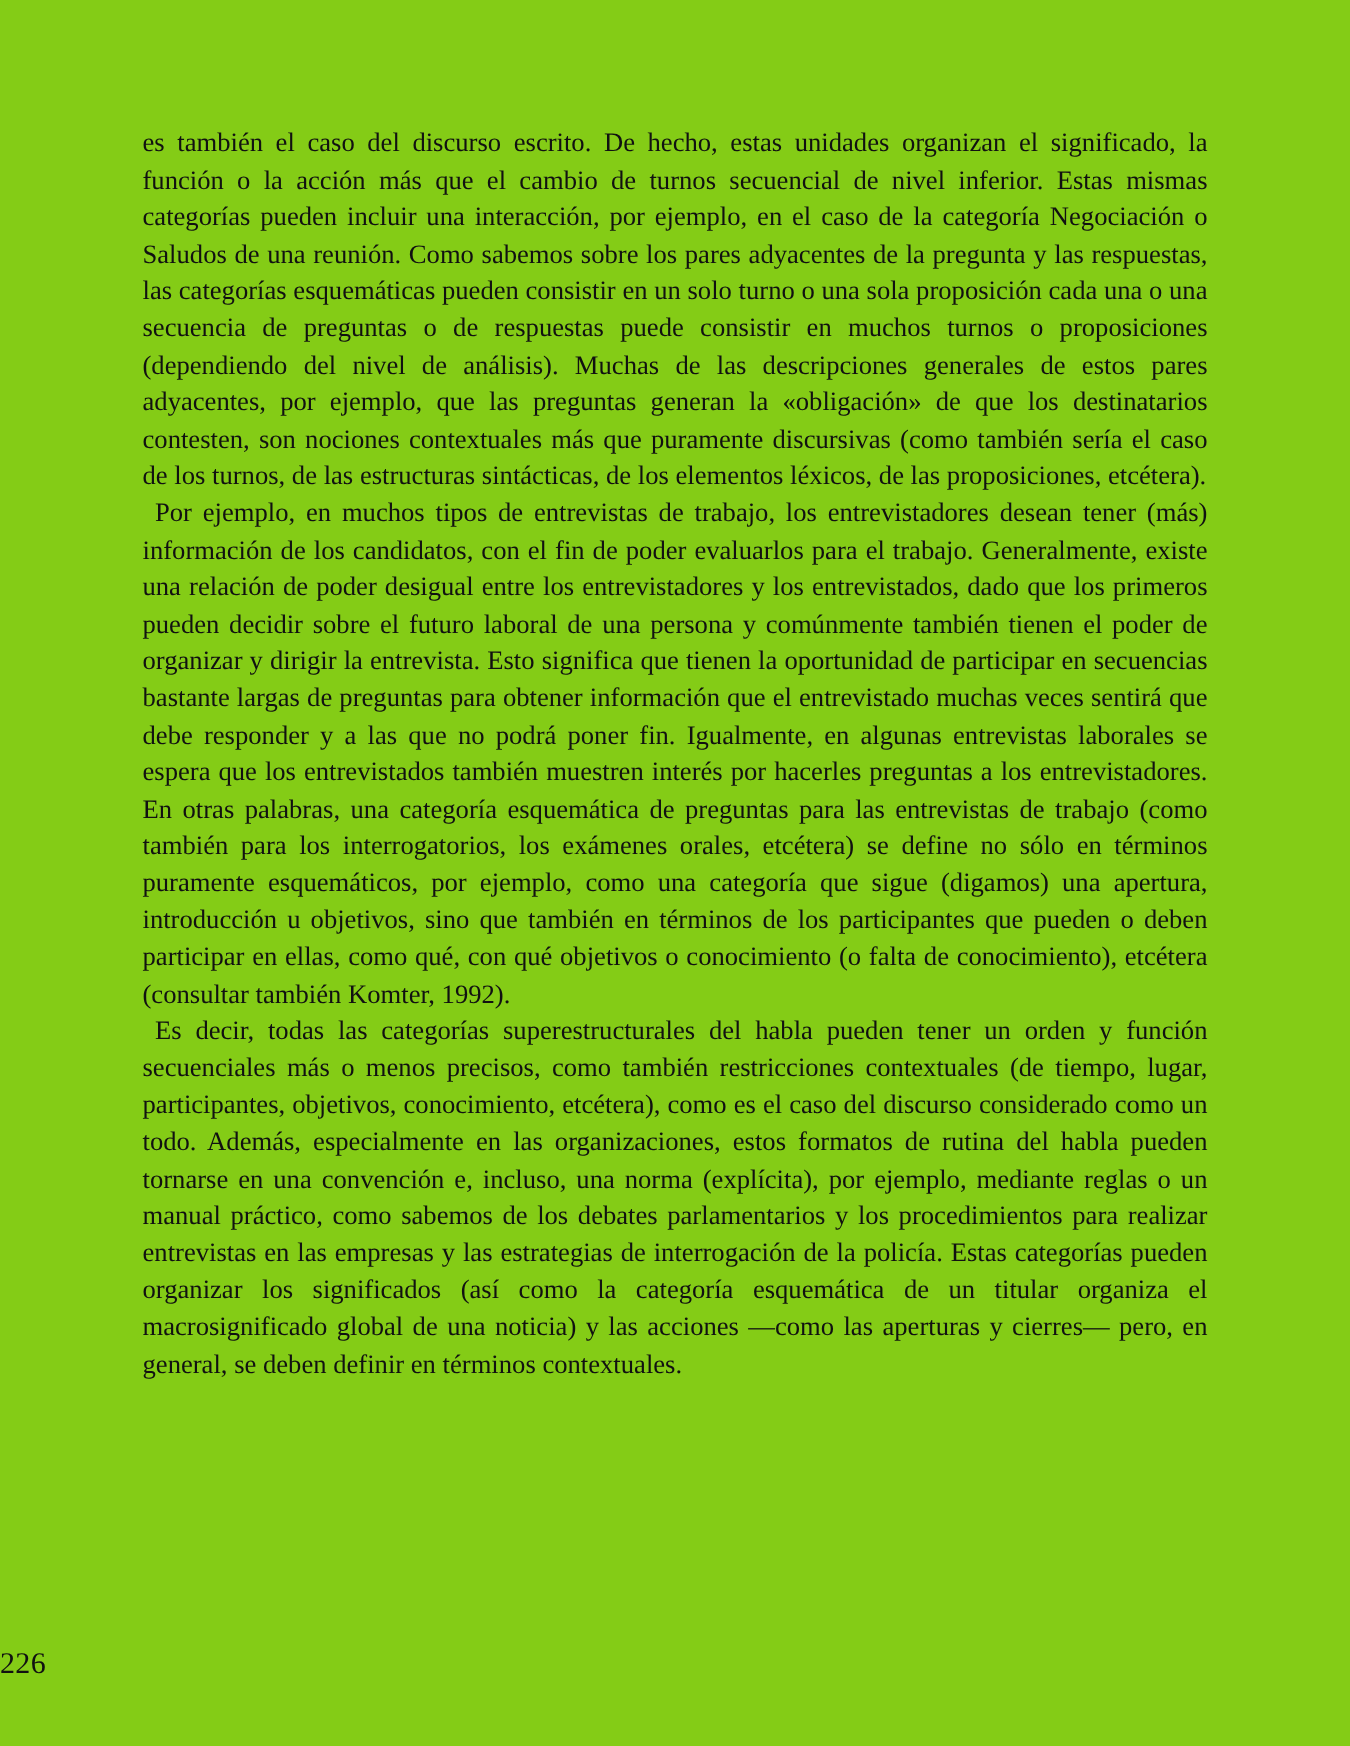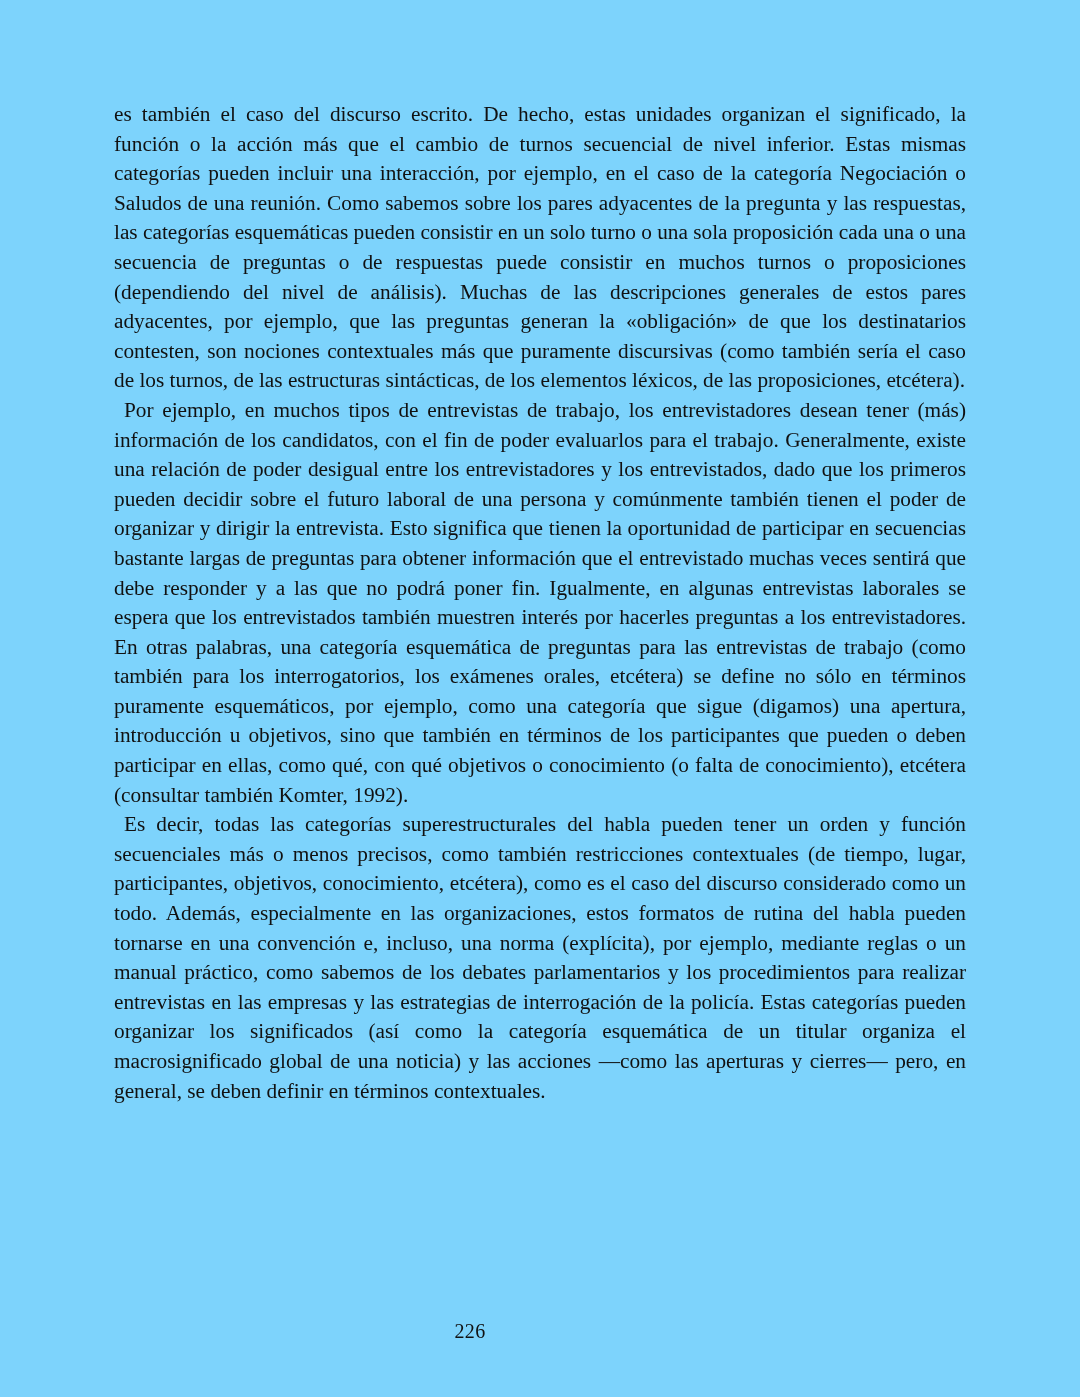--- a/index.html
+++ b/index.html
@@ -12,21 +12,21 @@
   body {
     font-family: "Liberation Serif", "DejaVu Serif", serif;
     color: #111111;
   }
 
   .page {
     position: relative;
     width: 1080px;
     height: 1397px;
     margin: 0 auto;
-    background: #7dd3fc;
+    background: #84cc16;
     overflow: hidden;
     box-sizing: border-box;
   }
 
   
   .text-column {
     position: absolute;
     left: 114px;
     top: 100px;
     width: 852px;
@@ -49,22 +49,21 @@
     text-indent: 0;
   }
 
   
 
   .page-number {
     position: absolute;
     left: 0;
     top: 1318px;
     width: 940px;
-    text-align: center;
-    font-size: 20px;
+    font-size: 24px;
     line-height: 26px;
     letter-spacing: 0.3px;
   }
 </style>
 </head>
 <body>
 
 <div class="page">
 
   <div class="text-column">

